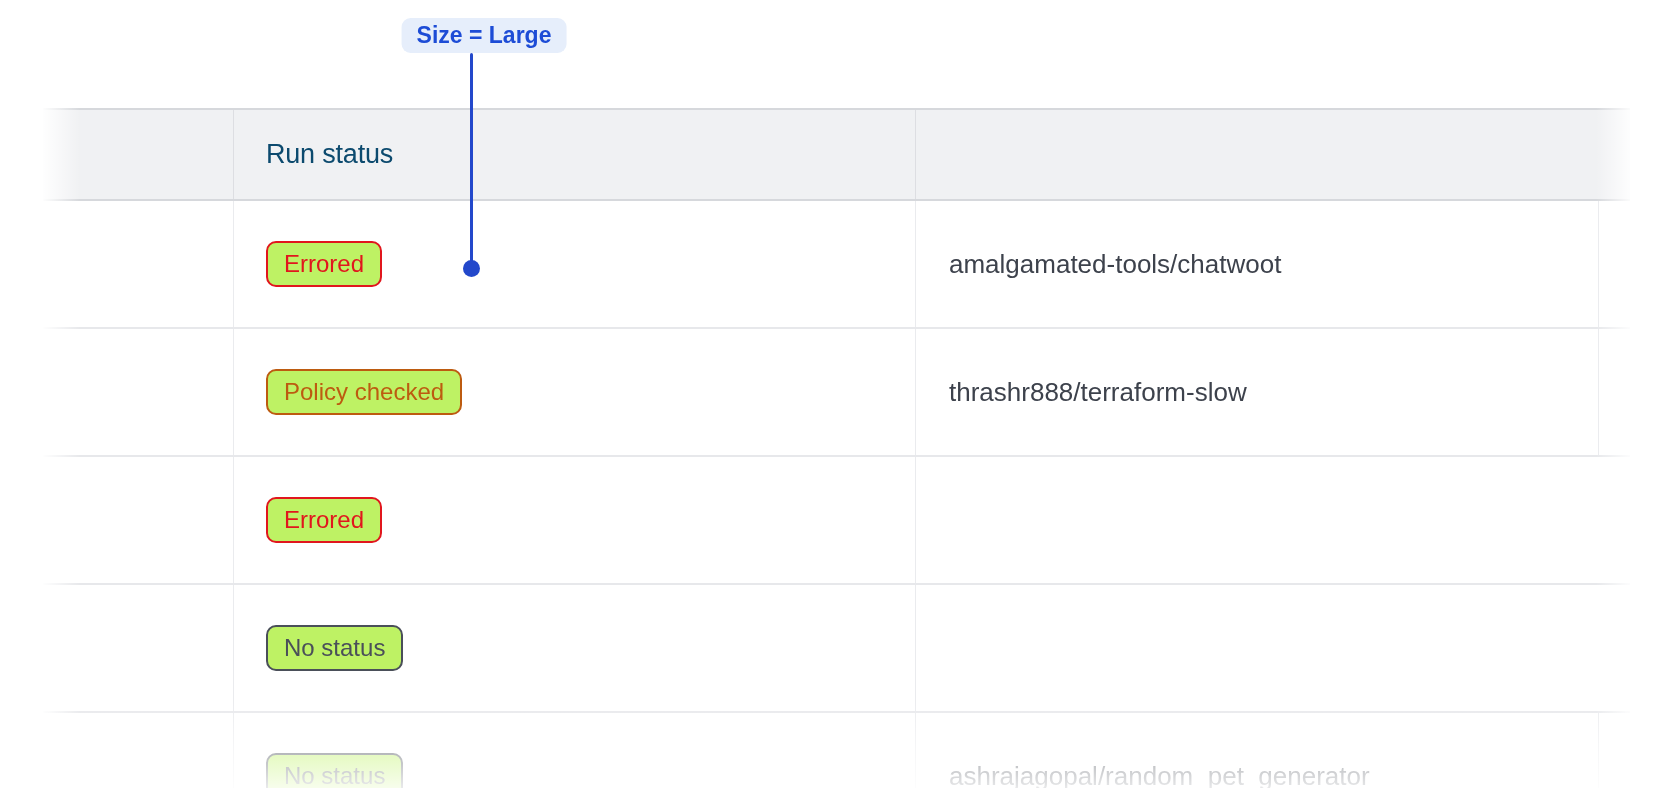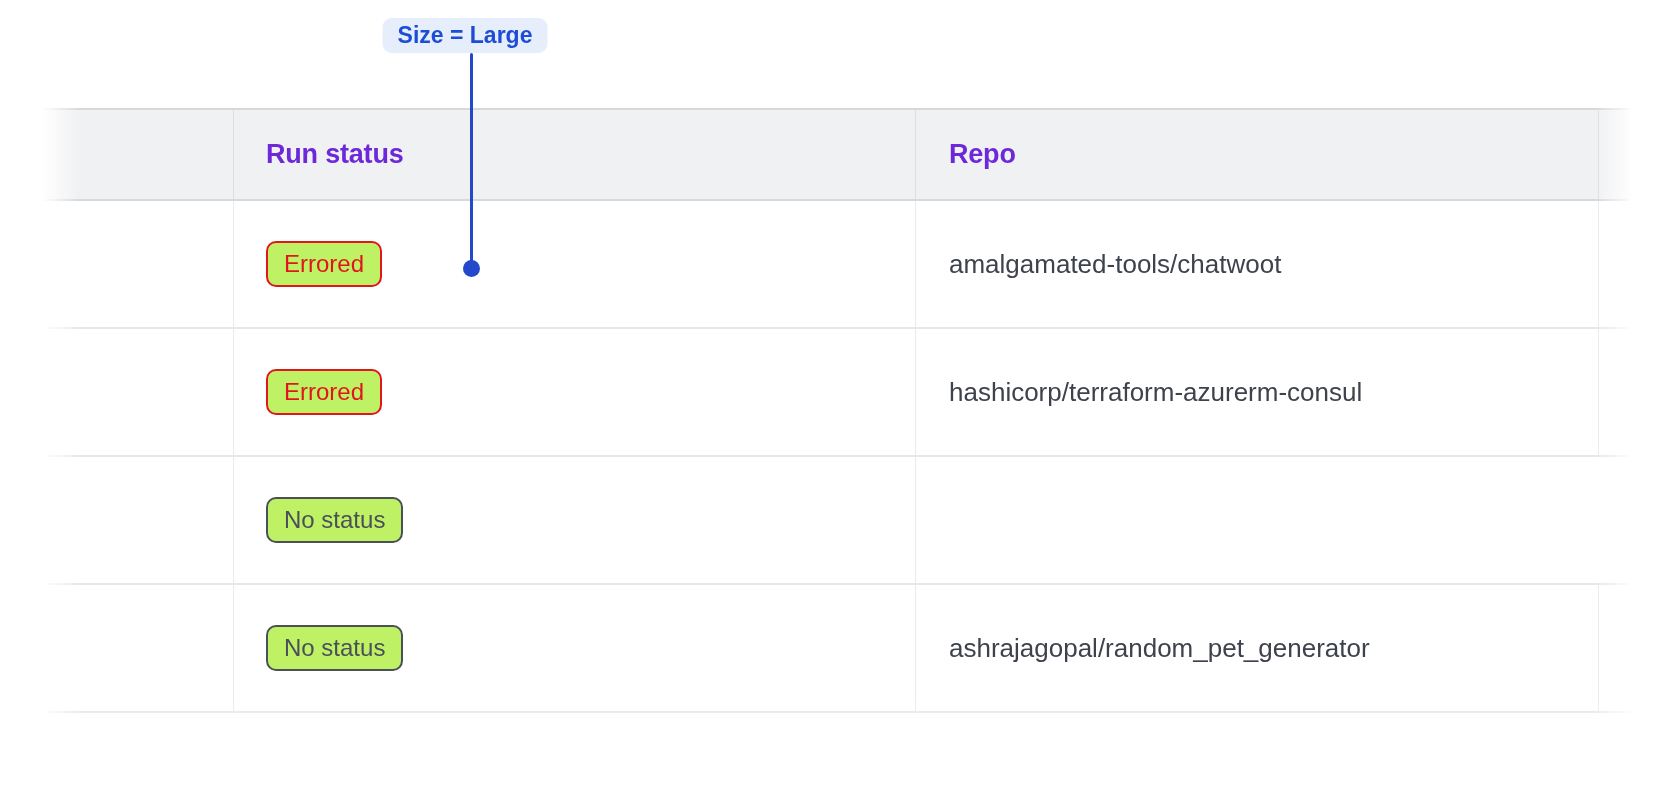--- a/index.html
+++ b/index.html
@@ -34,22 +34,22 @@
     border-bottom: 2px solid #d6d8dc;
   }
   .thead .cell {
     display: flex;
     align-items: center;
     border-left: 1px solid #dddee2;
   }
   .thead .cell:first-child { border-left: none; }
   .th-label {
     font-size: 27px;
-    font-weight: 700;
-    color: #6d28d9;
+    font-weight: 400;
+    color: #0c4a6e;
     letter-spacing: -0.2px;
   }
   .trow {
     height: 128px;
     background: #ffffff;
     border-bottom: 2px solid #e7e8eb;
   }
   .trow .cell {
     display: flex;
     align-items: center;
@@ -95,21 +95,21 @@
     left: 0; top: 698px; width: 1672px; height: 90px;
     background: linear-gradient(to bottom,
       rgba(255,255,255,0) 0%,
       rgba(255,255,255,0.55) 55%,
       rgba(255,255,255,0.88) 100%);
   }
 
   
   .annotation-pill {
     position: absolute;
-    left: 465px;
+    left: 484px;
     top: 18px;
     transform: translateX(-50%);
     border-radius: 9px;
     padding: 4px 15px;
     font-size: 23px;
     font-weight: 600;
     white-space: nowrap;
     z-index: 10;
   }
   .annotation-line {
@@ -134,46 +134,50 @@
 </head>
 <body>
 
 <div class="table-wrap">
 
   <div class="grid-row thead">
     <div class="cell"></div>
     <div class="cell pad-status">
       <span class="th-label">Run status</span>
     </div>
-    <div class="cell pad-repo">
-      <span class="th-label">Repo</span>
-    </div>
     <div class="cell"></div>
   </div>
 
   <div>
   <div class="grid-row trow">
     <div class="cell"></div>
     <div class="cell pad-status">
       <span class="badge" style="color: rgb(225, 22, 29);">Errored</span>
     </div>
     <div class="cell pad-repo">
       <span class="repo-text">amalgamated-tools/chatwoot</span>
     </div>
     <div class="cell"></div>
   </div>
 
+  <div class="grid-row trow">
+    <div class="cell"></div>
+    <div class="cell pad-status">
+      <span class="badge" style="color: rgb(189, 91, 16);">Policy checked</span>
+    </div>
+    <div class="cell pad-repo">
+      <span class="repo-text">thrashr888/terraform-slow</span>
+    </div>
+    <div class="cell"></div>
+  </div>
 
   <div class="grid-row trow">
     <div class="cell"></div>
     <div class="cell pad-status">
       <span class="badge" style="color: rgb(225, 22, 29);">Errored</span>
-    </div>
-    <div class="cell pad-repo">
-      <span class="repo-text">hashicorp/terraform-azurerm-consul</span>
     </div>
     <div class="cell"></div>
   </div>
 
   <div class="grid-row trow">
     <div class="cell"></div>
     <div class="cell pad-status">
       <span class="badge" style="color: rgb(74, 79, 89);">No status</span>
     </div>
     <div class="cell"></div>

